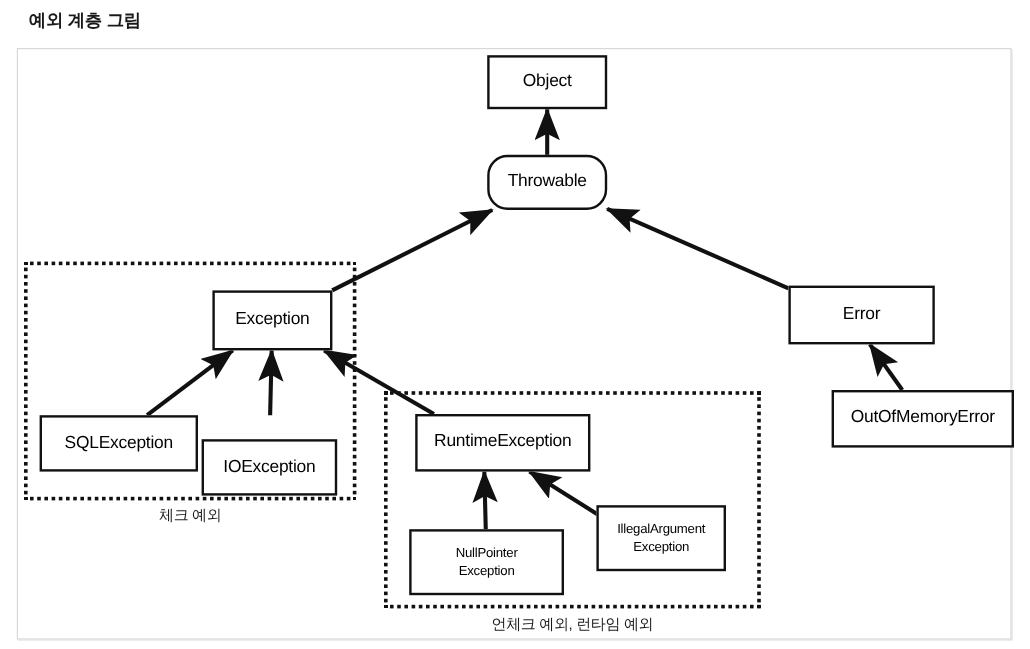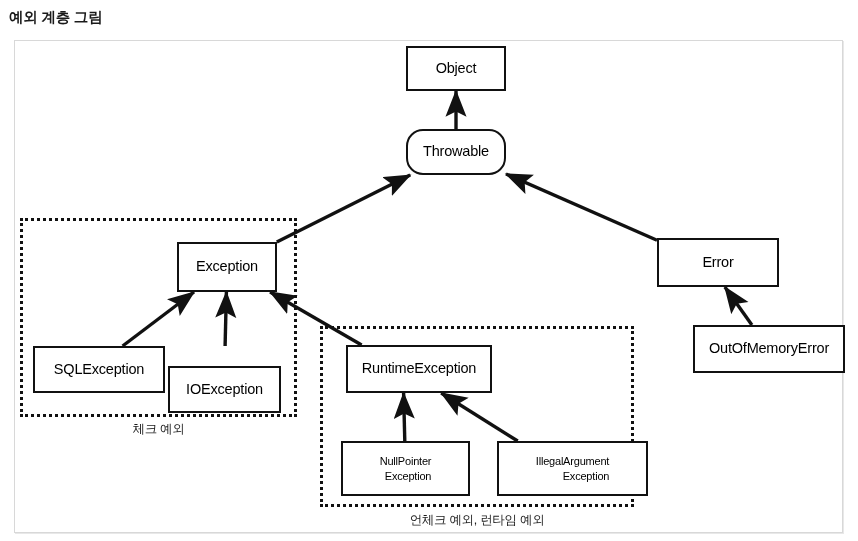--- a/index.html
+++ b/index.html
@@ -9,21 +9,21 @@
   }
   body {
     width: 858px;
     height: 541px;
     font-family: "Liberation Sans", "DejaVu Sans", sans-serif;
     position: relative;
     overflow: hidden;
   }
   #page-title {
     position: absolute;
-    left: 9px;
+    left: 24px;
     top: 8px;
     font-size: 14.5px;
     font-weight: bold;
     color: #1a1a1a;
     letter-spacing: -0.2px;
     white-space: nowrap;
   }
   #diagram-frame {
     position: absolute;
     left: 14px;
@@ -43,21 +43,21 @@
     height: 541px;
   }
   .node {
     position: absolute;
     box-sizing: border-box;
     border: 2px solid #111111;
     background: #ffffff;
     display: flex;
     align-items: center;
     justify-content: center;
-    text-align: right;
+    text-align: center;
     font-size: 14.5px;
     color: #000000;
     line-height: 1.18;
     letter-spacing: -0.2px;
     z-index: 3;
   }
   .node.two-line {
     font-size: 11px;
     line-height: 1.28;
   }
@@ -138,16 +138,16 @@
     </div>
     <div class="node" style="left: 330px; top: 345px; width: 146px; height: 48px; margin-left: 16px;">
       <span>RuntimeException</span>
     </div>
     <div class="node" style="left: 693px; top: 325px; width: 152px; height: 48px;">
       <span>OutOfMemoryError</span>
     </div>
     <div class="node two-line" style="left: 341px; top: 441px; width: 129px; height: 55px;">
       <span>NullPointer<br>Exception</span>
     </div>
-    <div class="node two-line" style="left: 497px; top: 441px; width: 151px; height: 55px;">
+    <div class="node two-line" style="left: 497px; top: 421px; width: 108px; height: 55px;">
       <span>IllegalArgument<br>Exception</span>
     </div>
   </div>
 
 </body></html>

